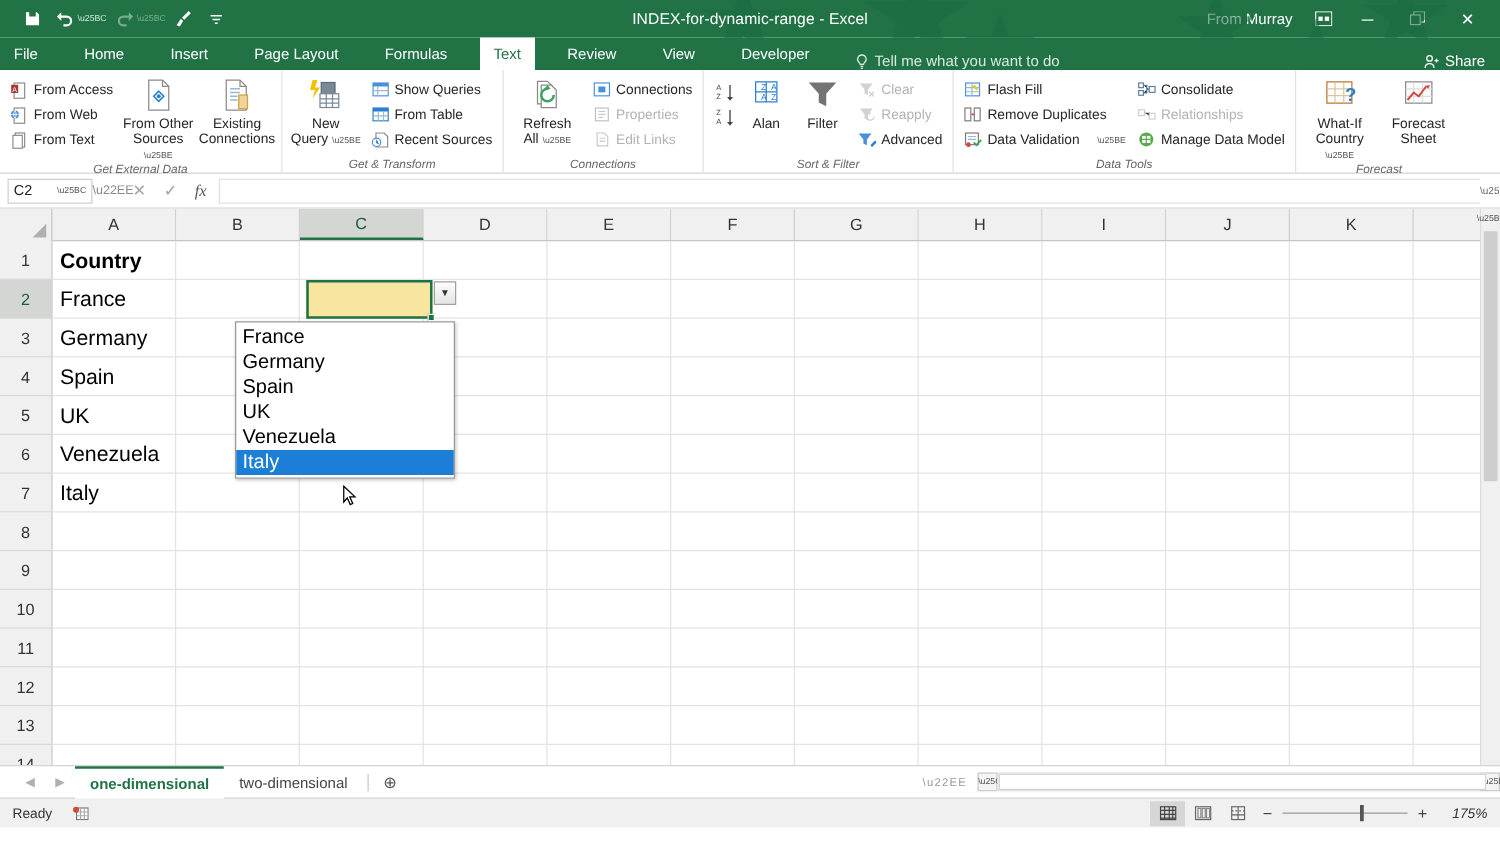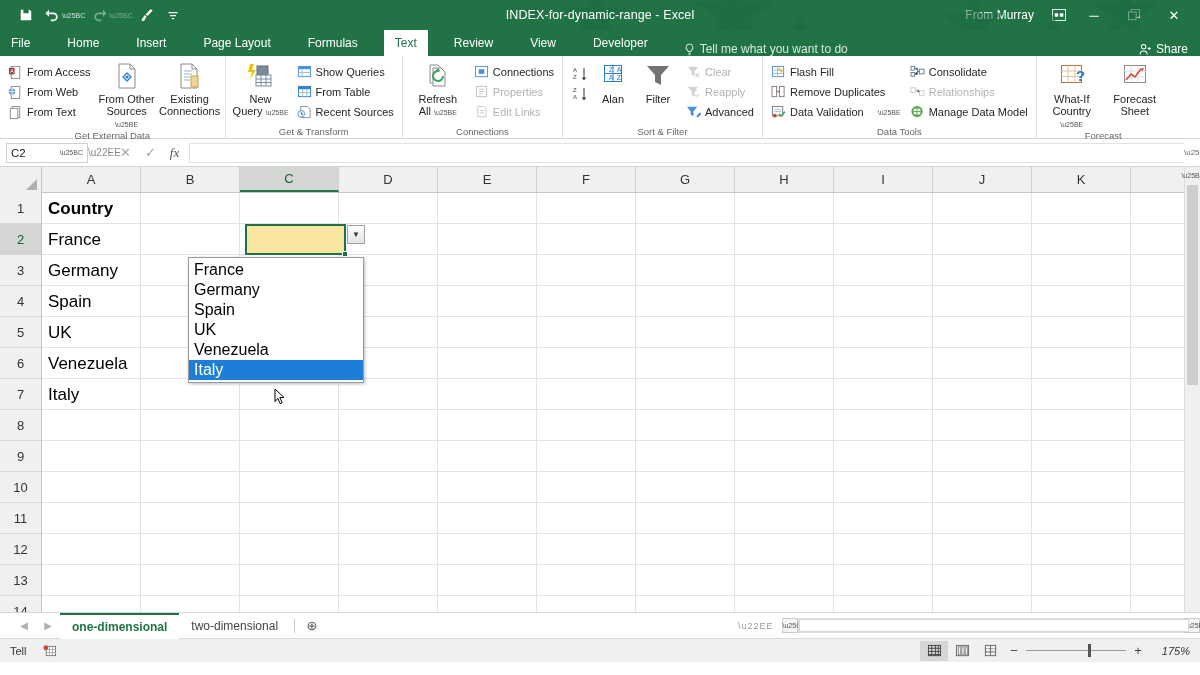--- a/index.html
+++ b/index.html
@@ -46,40 +46,40 @@
   .share { margin-left:auto; display:flex; align-items:center; gap:4px; color:#fff; font-size:12px; padding-right:12px; }
   
   .ribbon {
     height:83px; background:#fff; border-bottom:1px solid #d4d4d4;
     display:flex; position:relative;
   }
   .rgroup { position:relative; display:flex; flex-direction:column; height:83px; padding:0 4px; }
   .rgroup + .rgroup { border-left:1px solid #e2e2e2; }
   .rg-body { flex:1; display:flex; align-items:flex-start; padding-top:4px; gap:1px; }
   .rg-label {
-    text-align:center; font-size:9.5px; color:#666; padding-bottom:3px; line-height:1;
+    text-align:center; font-size:9.5px; color:#666; padding-bottom:3px; line-height:1;font-style:italic;
   }
   .small-col { display:flex; flex-direction:column; justify-content:flex-start; }
   .sbtn {
     display:flex; align-items:center; gap:4px; font-size:11px; color:#262626;
     padding:2px 4px; height:20px; white-space:nowrap;
   }
   .sbtn.disabled { color:#b3b3b3; }
   .sbtn .ic { width:15px; height:15px; flex:none; display:inline-block; }
   .bigbtn {
     display:flex; flex-direction:column; align-items:center; justify-content:flex-start;
     width:62px; font-size:11px; color:#262626; line-height:12px; text-align:center; padding-top:1px;
   }
   .bigbtn .ic { width:32px; height:30px; margin-bottom:2px; display:flex; align-items:center; justify-content:center; }
   .bigbtn .lbl2 { display:block; }
   .caret { font-size:7px; color:#555; }
   
   .fbar { height:28px; display:flex; align-items:center; background:#fff; border-bottom:1px solid #d4d4d4; }
   .namebox {
-    width:82px; height:20px; margin-left:6px; border:1px solid #d0d0d0; background:#fff;
+    width:68px; height:20px; margin-left:6px; border:1px solid #d0d0d0; background:#fff;
     display:flex; align-items:center; padding:0 4px; font-size:11.5px; color:#222;
   }
   .namebox .nb-caret { margin-left:auto; font-size:7px; color:#555; }
   .fbdots { width:22px; text-align:center; color:#8a8a8a; font-size:10px; letter-spacing:0; }
   .fb-icons { display:flex; align-items:center; gap:14px; padding:0 10px; color:#a6a6a6; font-size:13px; }
   .fx { font-style:italic; font-family:"Liberation Serif", serif; font-size:13px; color:#555; }
   .finput { flex:1; height:20px; border:1px solid #e2e2e2; border-right:none; background:#fff; margin-right:0; }
   .fb-dd { width:16px; text-align:center; color:#666; font-size:8px; }
   
   .gridwrap { position:relative; height:445px; background:#fff; overflow:hidden; }
@@ -730,21 +730,21 @@
     <span class="hs-grip">\u22EE</span>
     <span class="hs-left">\u25C0</span>
     <span class="hs-track">
       <span class="hs-thumb"></span>
     </span>
     <span class="hs-right">\u25B6</span>
   </div>
 </div>
 
 <div class="status">
-  <span class="st-ready">Tell</span>
+  <span class="st-ready">Ready</span>
   <span class="st-ic">
     <svg width="13" height="12" viewBox="0 0 14 13">
         <rect x="3.5" y="1.5" width="10" height="10" fill="#fff" stroke="#777"></rect>
         <path stroke="#aaa" d="M3.5 5h10M3.5 8.2h10M7 1.5v10M10.2 1.5v10"></path>
         <circle cx="3" cy="3" r="2.6" fill="#d04a3a"></circle>
       </svg>
   </span>
   <span class="st-right">
     <span class="viewbtn active">
       <svg width="15" height="14" viewBox="0 0 16 15">

